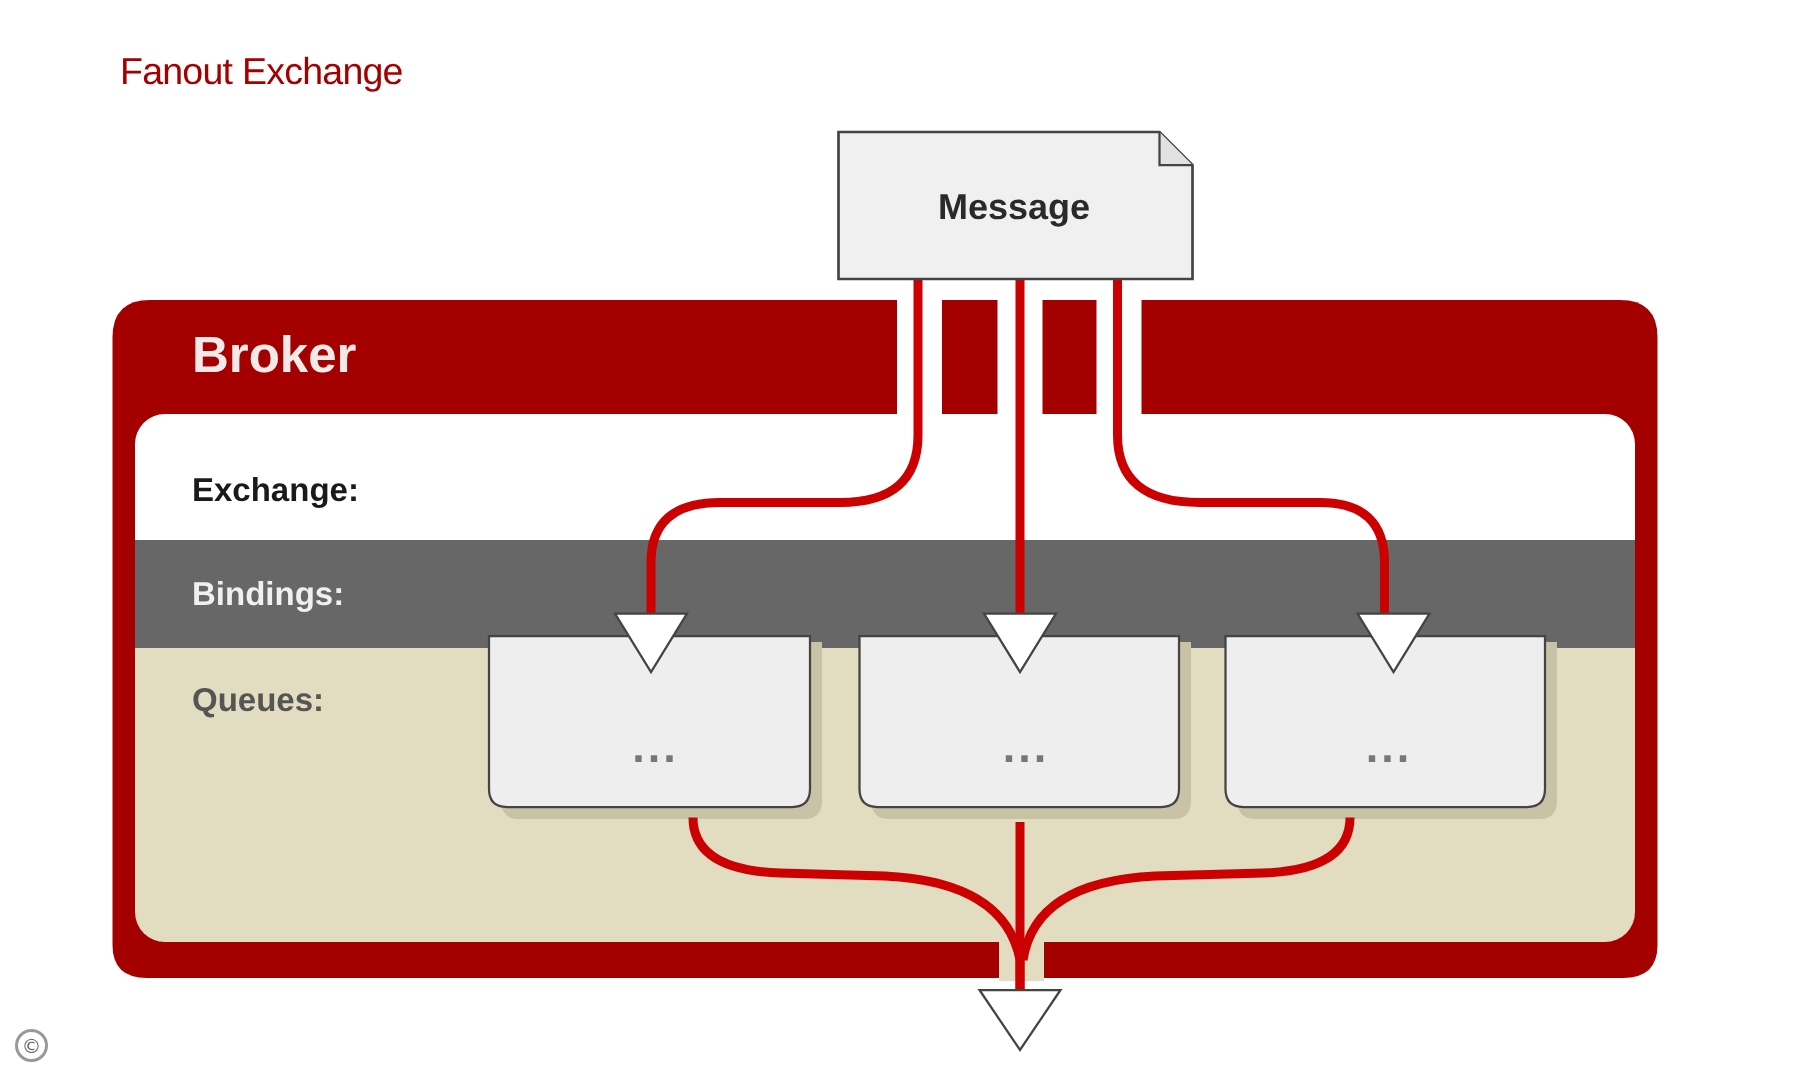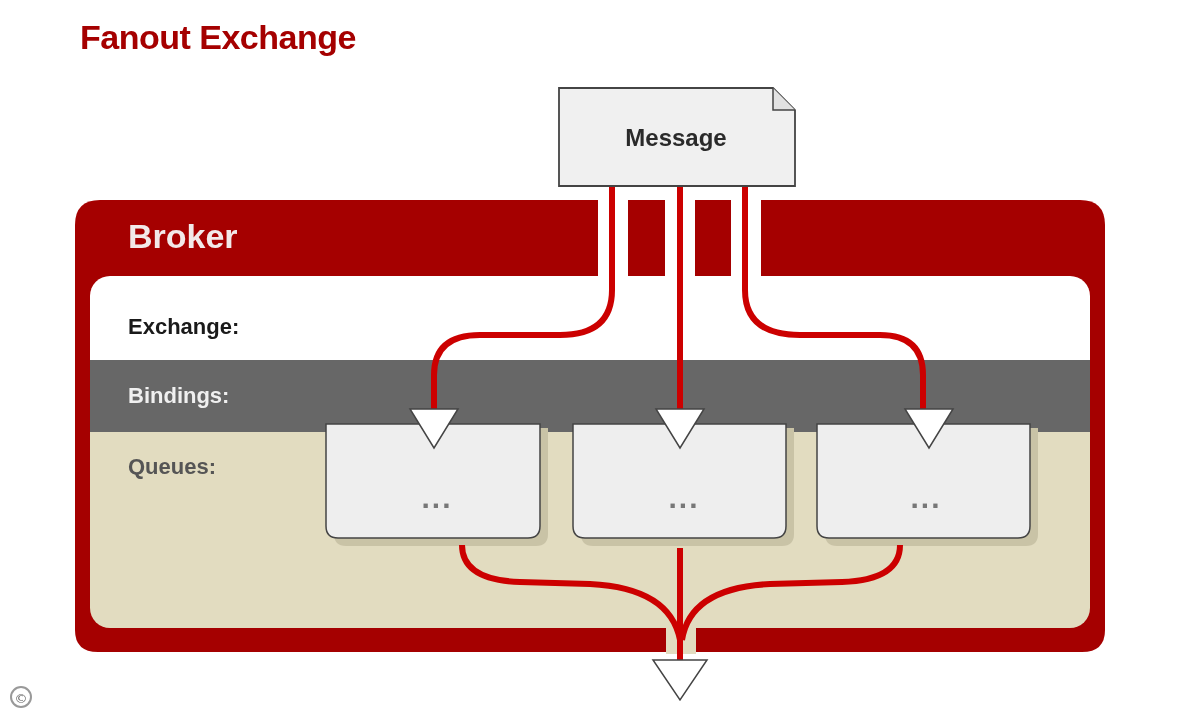--- a/index.html
+++ b/index.html
@@ -1,17 +1,17 @@
 <!DOCTYPE html>
 <html><head>
 <meta charset="utf-8">
 <style>
   html, body { margin: 0; padding: 0; background: #ffffff; }
   body { width: 1200px; height: 720px; position: relative; overflow: hidden; font-family: "Liberation Sans", sans-serif; }
-  .title { position: absolute; left: 80px; top: 18px; font-size: 34px; font-weight: bold; letter-spacing: -0.5px; }
+  .title { position: absolute; left: 80px; top: 34px; font-size: 25px; font-weight: normal; letter-spacing: -0.5px; }
   svg.diagram { position: absolute; left: 0; top: 0; }
   .lbl { font-family: "Liberation Sans", sans-serif; font-weight: bold; }
   .copyright { position: absolute; left: 10px; top: 686px; width: 22px; height: 22px; border-radius: 50%; border: 2px solid #999; color: #666; font-size: 13px; line-height: 22px; text-align: center; box-sizing: border-box; font-family: "DejaVu Sans", sans-serif; }
 </style>
 </head>
 <body>
 
 <div class="title" style="color:#a50000;">Fanout Exchange</div>
 
 <svg class="diagram" width="1200" height="720" viewBox="0 0 1200 720">

